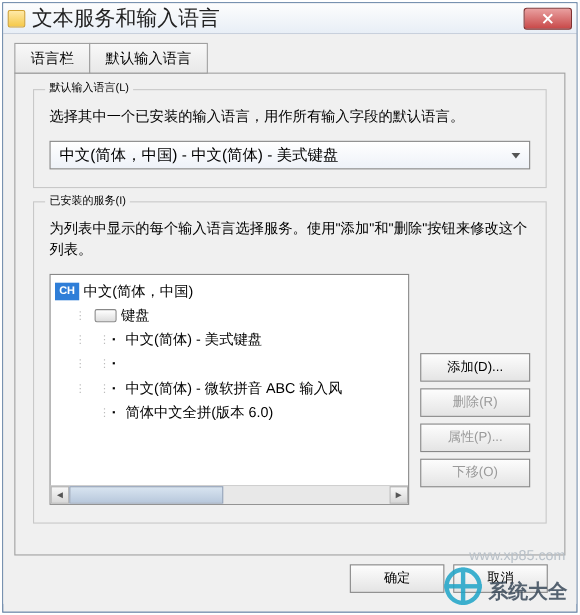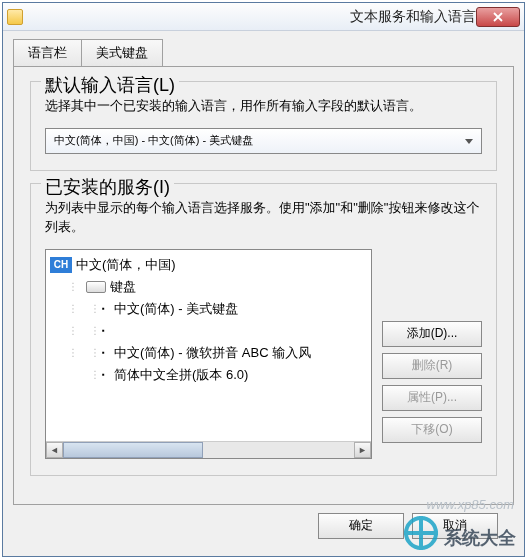--- a/index.html
+++ b/index.html
@@ -2,37 +2,37 @@
 <html><head>
 <meta charset="utf-8">
 <style>
 * { box-sizing: border-box; font-family: "Microsoft YaHei", "SimSun", Tahoma, sans-serif; }
 body { margin: 0; background: #fff; width: 527px; height: 559px; position: relative; }
 
 .window { position: absolute; top: 2px; left: 2px; width: 523px; height: 555px; border: 1px solid #5a7aa0; background: #f0f0f0; }
 
 .titlebar { height: 28px; background: linear-gradient(#fdfdfd, #e8eef6); border-bottom: 1px solid #c8d0dc; display: flex; align-items: center; padding: 0 4px; }
 .titlebar-icon { width: 16px; height: 16px; background: linear-gradient(#ffe9a8,#f5c94a); border: 1px solid #d0a030; border-radius: 2px; margin-right: 6px; }
-.titlebar-text { font-size: 14px; color: #222; flex: 1; text-align: right; }
+.titlebar-text { font-size: 19px; color: #222; flex: 1; }
 .close-btn { width: 44px; height: 20px; background: linear-gradient(#e9a0a0,#c84848); border: 1px solid #803030; border-radius: 3px; display: flex; align-items: center; justify-content: center; cursor: pointer; }
 .close-btn svg { width: 10px; height: 10px; }
 
 .body-area { padding: 8px 10px 10px 10px; background: #f0f0f0; }
 
 .tabstrip { display: flex; margin-bottom: -1px; }
 .tab { padding: 4px 14px; font-size: 13px; border: 1px solid #a0a0a0; background: linear-gradient(#f8f8f8,#e8e8e8); border-bottom: 1px solid #a0a0a0; margin-right: -1px; cursor: pointer; }
 .tab.active { background: #f0f0f0; border-bottom: 1px solid #f0f0f0; z-index: 2; }
 
 .tabpanel { border: 1px solid #a0a0a0; background: #f0f0f0; padding: 14px 16px 16px 16px; }
 
 .group { border: 1px solid #c8c8c8; padding: 14px 14px 16px 14px; margin-bottom: 12px; position: relative; }
-.group-title { position: absolute; top: -9px; left: 10px; background: #f0f0f0; padding: 0 4px; font-size: 18px; }
+.group-title { position: absolute; top: -9px; left: 10px; background: #f0f0f0; padding: 0 4px; font-size: 10px; }
 .group-desc { font-size: 13px; margin-bottom: 12px; line-height: 1.5; }
 
-.combo { width: 100%; height: 26px; border: 1px solid #888; background: linear-gradient(#fff,#eef2f8); display: flex; align-items: center; padding: 0 8px; font-size: 11px; position: relative; cursor: pointer; }
+.combo { width: 100%; height: 26px; border: 1px solid #888; background: linear-gradient(#fff,#eef2f8); display: flex; align-items: center; padding: 0 8px; font-size: 14px; position: relative; cursor: pointer; }
 .combo::after { content:""; position:absolute; right:8px; top:10px; border-left:4px solid transparent; border-right:4px solid transparent; border-top:5px solid #555; }
 
 .services-row { display: flex; gap: 10px; }
 .tree-wrap { flex:1; border:1px solid #888; background:#fff; height: 210px; position: relative; overflow: hidden; }
 .tree { padding: 4px 4px; font-size: 13px; }
 .node { display:flex; align-items:center; height: 22px; }
 .badge { display:inline-block; width:22px; height:16px; background:#2f7ed8; color:#fff; font-size:10px; font-weight:bold; line-height:16px; text-align:center; margin-right:4px; }
 .kbd-icon { display:inline-block; width:20px; height:12px; border:1px solid #888; border-radius:2px; margin-right:4px; background: linear-gradient(#fff,#ddd); }
 .child { padding-left: 36px; }
 .leaf { padding-left: 64px; position: relative; }
@@ -51,42 +51,42 @@
 
 .footer { display:flex; justify-content:flex-end; gap:8px; padding: 8px 16px 0 16px; }
 .footer .btn { width: 86px; }
 
 .watermark { position:absolute; right:8px; bottom:6px; display:flex; align-items:flex-end; gap:6px; opacity:0.85; }
 .wm-logo { width:34px; height:34px; border:4px solid #1da4c8; border-radius:50%; position:relative; }
 .wm-logo::before,.wm-logo::after { content:""; position:absolute; background:#1da4c8; }
 .wm-logo::before { left:11px; top:-4px; width:4px; height:34px; }
 .wm-logo::after { top:11px; left:-4px; height:4px; width:34px; }
 .wm-text { font-size:18px; font-weight:bold; color:#3a4a5a; }
-.wm-url { position:absolute; right:10px; bottom:44px; font-size:13px; color:#b8c0c8;font-style:italic; }
+.wm-url { position:absolute; right:10px; bottom:44px; font-size:13px; color:#b8c0c8; }
 </style>
 </head>
 <body>
 
 <div class="window">
 
   <div class="titlebar">
     <div class="titlebar-icon"></div>
     <div class="titlebar-text">文本服务和输入语言</div>
     <div class="close-btn">
       <svg viewBox="0 0 10 10">
           <path d="M1 1 L9 9 M9 1 L1 9" stroke="#fff" stroke-width="1.8"></path>
         </svg>
     </div>
   </div>
 
   <div class="body-area">
 
     <div class="tabstrip">
       <div class="tab"><span>语言栏</span></div>
-      <div class="tab"><span>美式键盘</span></div>
+      <div class="tab"><span>默认输入语言</span></div>
     </div>
 
     <div class="tabpanel">
 
       <div class="group">
         <div class="group-title">默认输入语言(L)</div>
         <div class="group-desc">选择其中一个已安装的输入语言，用作所有输入字段的默认语言。</div>
         <div class="combo">
           <span>中文(简体，中国) - 中文(简体) - 美式键盘</span>
         </div>

